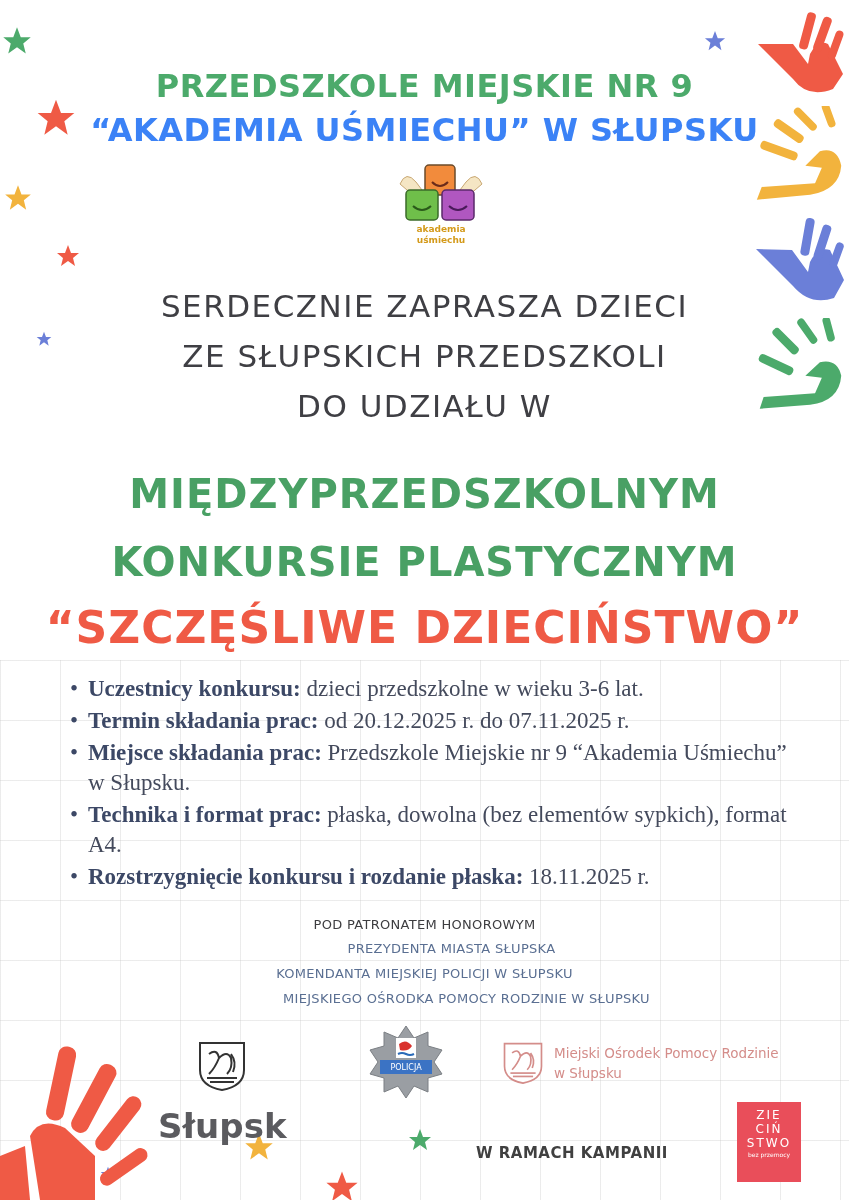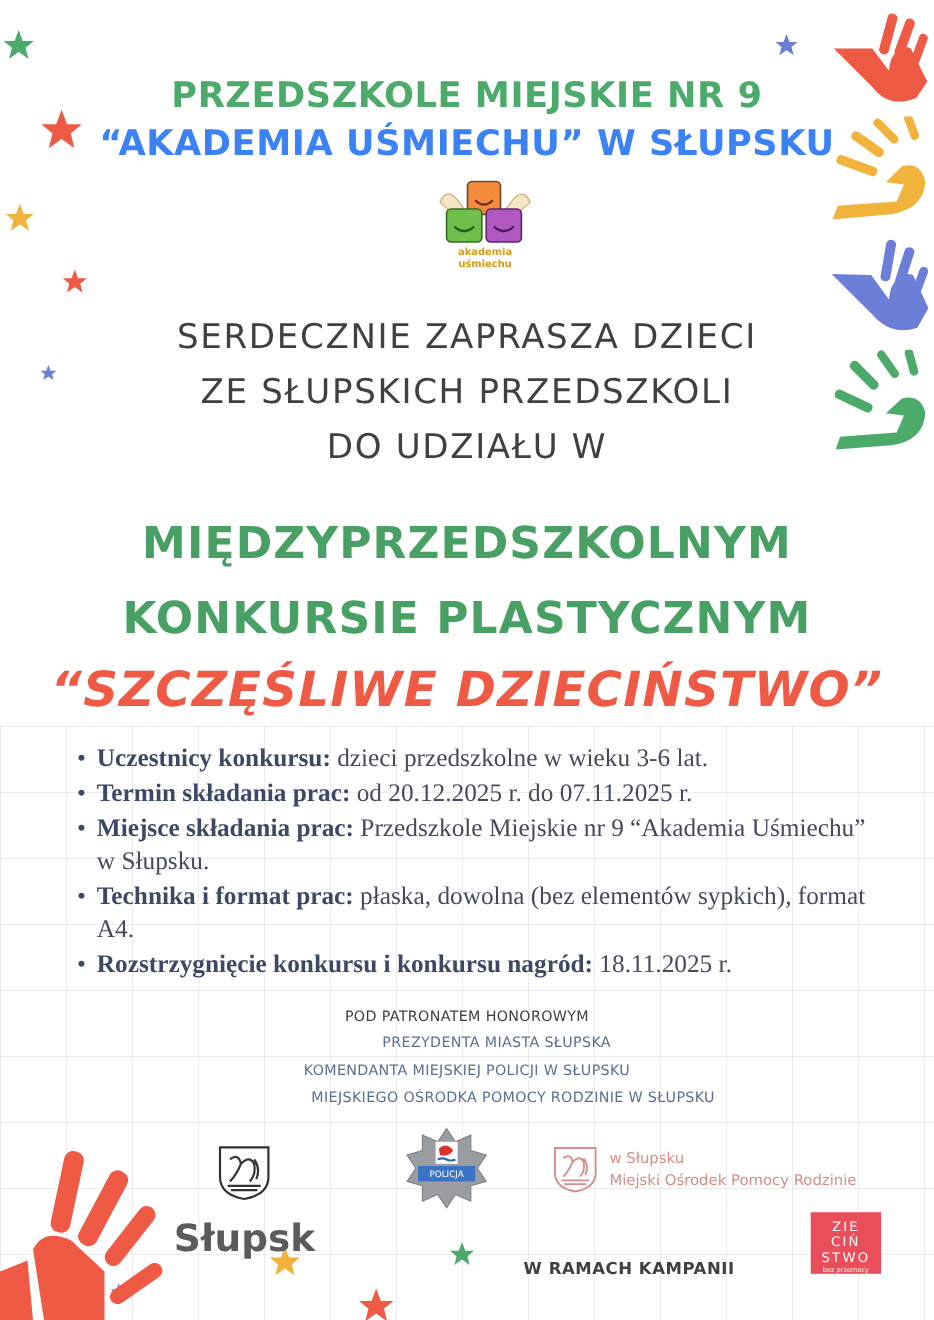--- a/index.html
+++ b/index.html
@@ -22,21 +22,21 @@
   }
   .title1 { top: 64px; font-size: 32px; color: #4caa6b; line-height: 44px; }
   .title2 { top: 108px; font-size: 32px; color: #3b82f6; line-height: 44px; }
   .invite {
     font-family: "DejaVu Sans", sans-serif; color: #3f3f44; font-size: 31px;
     letter-spacing: 1.5px; line-height: 52px;
   }
   .inv1 { top: 280px; } .inv2 { top: 330px; } .inv3 { top: 380px; }
   .big-green { font-size: 40px; color: #49a064; line-height: 56px; letter-spacing: 1px; }
   .bg1 { top: 466px; } .bg2 { top: 534px; }
-  .big-red { top: 598px; font-size: 44px; color: #ef5a45; font-style: italic; line-height: 60px; letter-spacing: 1px; }
+  .big-red { top: 598px; font-size: 44px; color: #ef5a45; line-height: 60px; letter-spacing: 1px; }
 
   .rules {
     position: absolute; left: 70px; top: 674px; width: 720px;
     list-style: none; margin: 0; padding: 0;
     font-family: "Liberation Serif", serif; font-size: 23px; line-height: 30px;
     color: #444a5c;
   }
   .rules li { position: relative; padding-left: 18px; margin: 0 0 2px 0; }
   .rules li .dot { position: absolute; left: 0; top: 0; color: #3c4866; }
   .rules li b { color: #3c4866; font-weight: bold; }
@@ -45,21 +45,21 @@
   .pat0 { top: 912px; color: #3d3d40; }
   .pat1 { top: 936px; padding-left: 27px; } .pat2 { top: 961px; } .pat3 { top: 986px; margin-left: 42px; }
 
   .logo-slupsk { position: absolute; left: 158px; top: 1040px; display: flex; align-items: center; gap: 14px; flex-direction: column; }
   .slupsk-text { font-family: "DejaVu Sans", sans-serif; font-weight: bold; font-size: 34px; color: #5b5b5f; }
   .police-badge { position: absolute; left: 368px; top: 1024px; width: 76px; height: 76px; }
   .mopr { position: absolute; left: 502px; top: 1040px; display: flex; align-items: center; gap: 10px; }
   .mopr-text { font-family: "DejaVu Sans", sans-serif; font-size: 13.5px; color: #d48d8a; line-height: 20px; }
   .kampanii { position: absolute; left: 476px; top: 1144px; font-size: 15px; font-weight: bold; color: #404040; letter-spacing: 0.5px; }
   .dz-logo {
-    position: absolute; left: 737px; top: 1102px; width: 64px; height: 56px;
+    position: absolute; left: 737px; top: 1102px; width: 64px; height: 80px;
     background: #e94e5a; color: #fff; text-align: center; box-sizing: border-box; padding-top: 6px;
   }
   .dz-logo .l { font-size: 12px; line-height: 14px; letter-spacing: 2px; }
   .dz-logo .s { font-size: 6px; line-height: 10px; }
 
   .deco { position: absolute; }
   .hand { position: absolute; }
 </style>
 </head>
 <body>
@@ -155,21 +155,21 @@
 
 <div class="center heavy big-green bg1">MIĘDZYPRZEDSZKOLNYM</div>
 <div class="center heavy big-green bg2">KONKURSIE PLASTYCZNYM</div>
 <div class="center heavy big-red">“SZCZĘŚLIWE DZIECIŃSTWO”</div>
 
 <ul class="rules">
   <li><span class="dot">•</span><b>Uczestnicy konkursu:</b><span> dzieci przedszkolne w wieku 3-6 lat.</span></li>
   <li><span class="dot">•</span><b>Termin składania prac:</b><span> od 20.12.2025 r. do 07.11.2025 r.</span></li>
   <li><span class="dot">•</span><b>Miejsce składania prac:</b><span> Przedszkole Miejskie nr 9 “Akademia Uśmiechu” w Słupsku.</span></li>
   <li><span class="dot">•</span><b>Technika i format prac:</b><span> płaska, dowolna (bez elementów sypkich), format A4.</span></li>
-  <li><span class="dot">•</span><b>Rozstrzygnięcie konkursu i konkursu nagród:</b><span> 18.11.2025 r.</span></li>
+  <li><span class="dot">•</span><b>Rozstrzygnięcie konkursu i rozdanie płaska:</b><span> 18.11.2025 r.</span></li>
 </ul>
 
 <div class="center heavy patron pat0">POD PATRONATEM HONOROWYM</div>
 <div class="center heavy patron pat1">PREZYDENTA MIASTA SŁUPSKA</div>
 <div class="center heavy patron pat2">KOMENDANTA MIEJSKIEJ POLICJI W SŁUPSKU</div>
 <div class="center heavy patron pat3">MIEJSKIEGO OŚRODKA POMOCY RODZINIE W SŁUPSKU</div>
 
 <div class="logo-slupsk">
   <svg width="50" height="52" viewBox="0 0 50 52">
     <path d="M3 3 H47 V30 Q47 46 25 50 Q3 46 3 30 Z" fill="#fff" stroke="#333" stroke-width="2"></path>
@@ -190,22 +190,22 @@
 </svg>
 
 <div class="mopr">
   <svg width="42" height="46" viewBox="0 0 50 52">
     <path d="M3 3 H47 V30 Q47 46 25 50 Q3 46 3 30 Z" fill="#fff" stroke="#d48d8a" stroke-width="2"></path>
     <path d="M12 14 Q20 8 22 18 Q18 28 12 34 M22 18 Q30 10 34 18 Q36 28 30 34 M34 14 Q40 22 36 32" stroke="#d48d8a" stroke-width="2" fill="none"></path>
     <line x1="10" y1="38" x2="40" y2="38" stroke="#d48d8a" stroke-width="2"></line>
     <line x1="13" y1="42" x2="37" y2="42" stroke="#d48d8a" stroke-width="2"></line>
   </svg>
   <div class="mopr-text">
+    <div>Miejski Ośrodek Pomocy Rodzinie</div>
     <div>w Słupsku</div>
-    <div>Miejski Ośrodek Pomocy Rodzinie</div>
   </div>
 </div>
 
 <div class="heavy kampanii">W RAMACH KAMPANII</div>
 <div class="dz-logo">
   <div class="l">ZIE</div>
   <div class="l">CIŃ</div>
   <div class="l">STWO</div>
   <div class="s">bez przemocy</div>
 </div>

